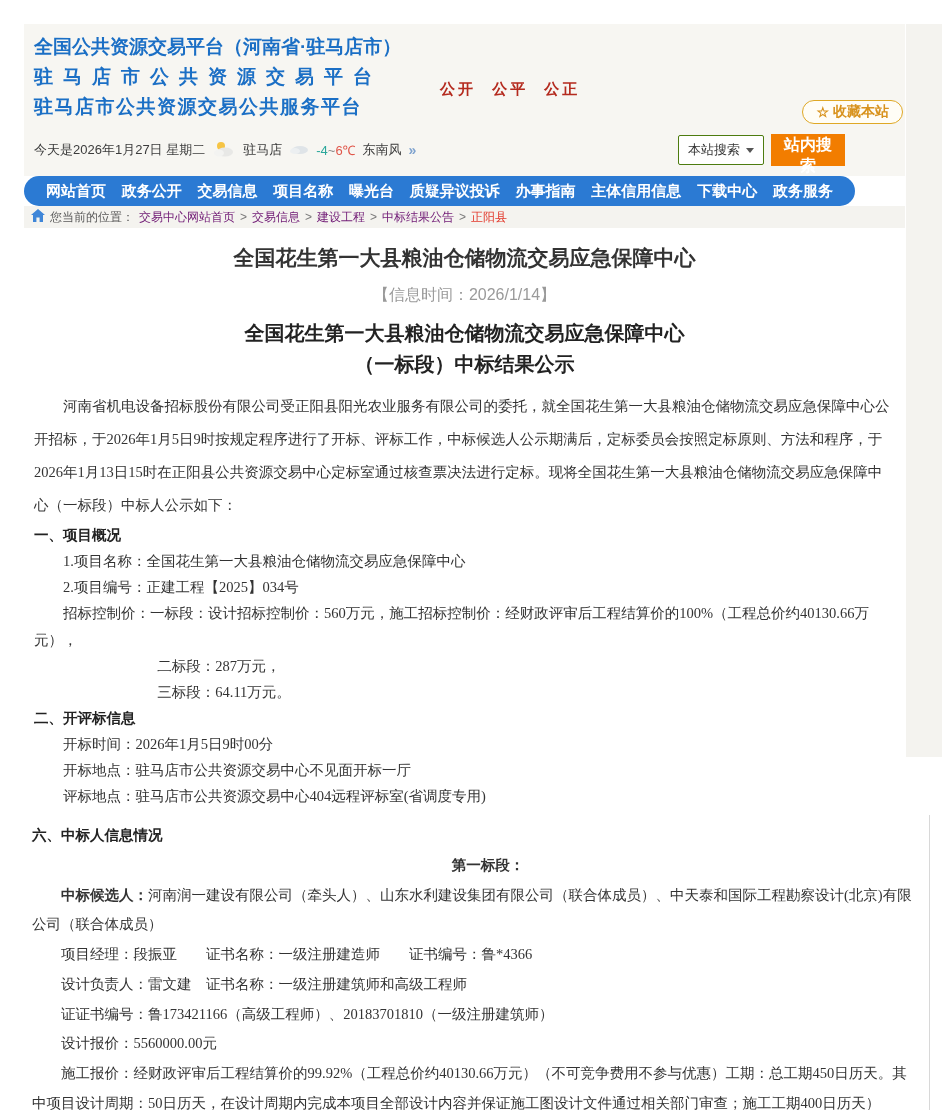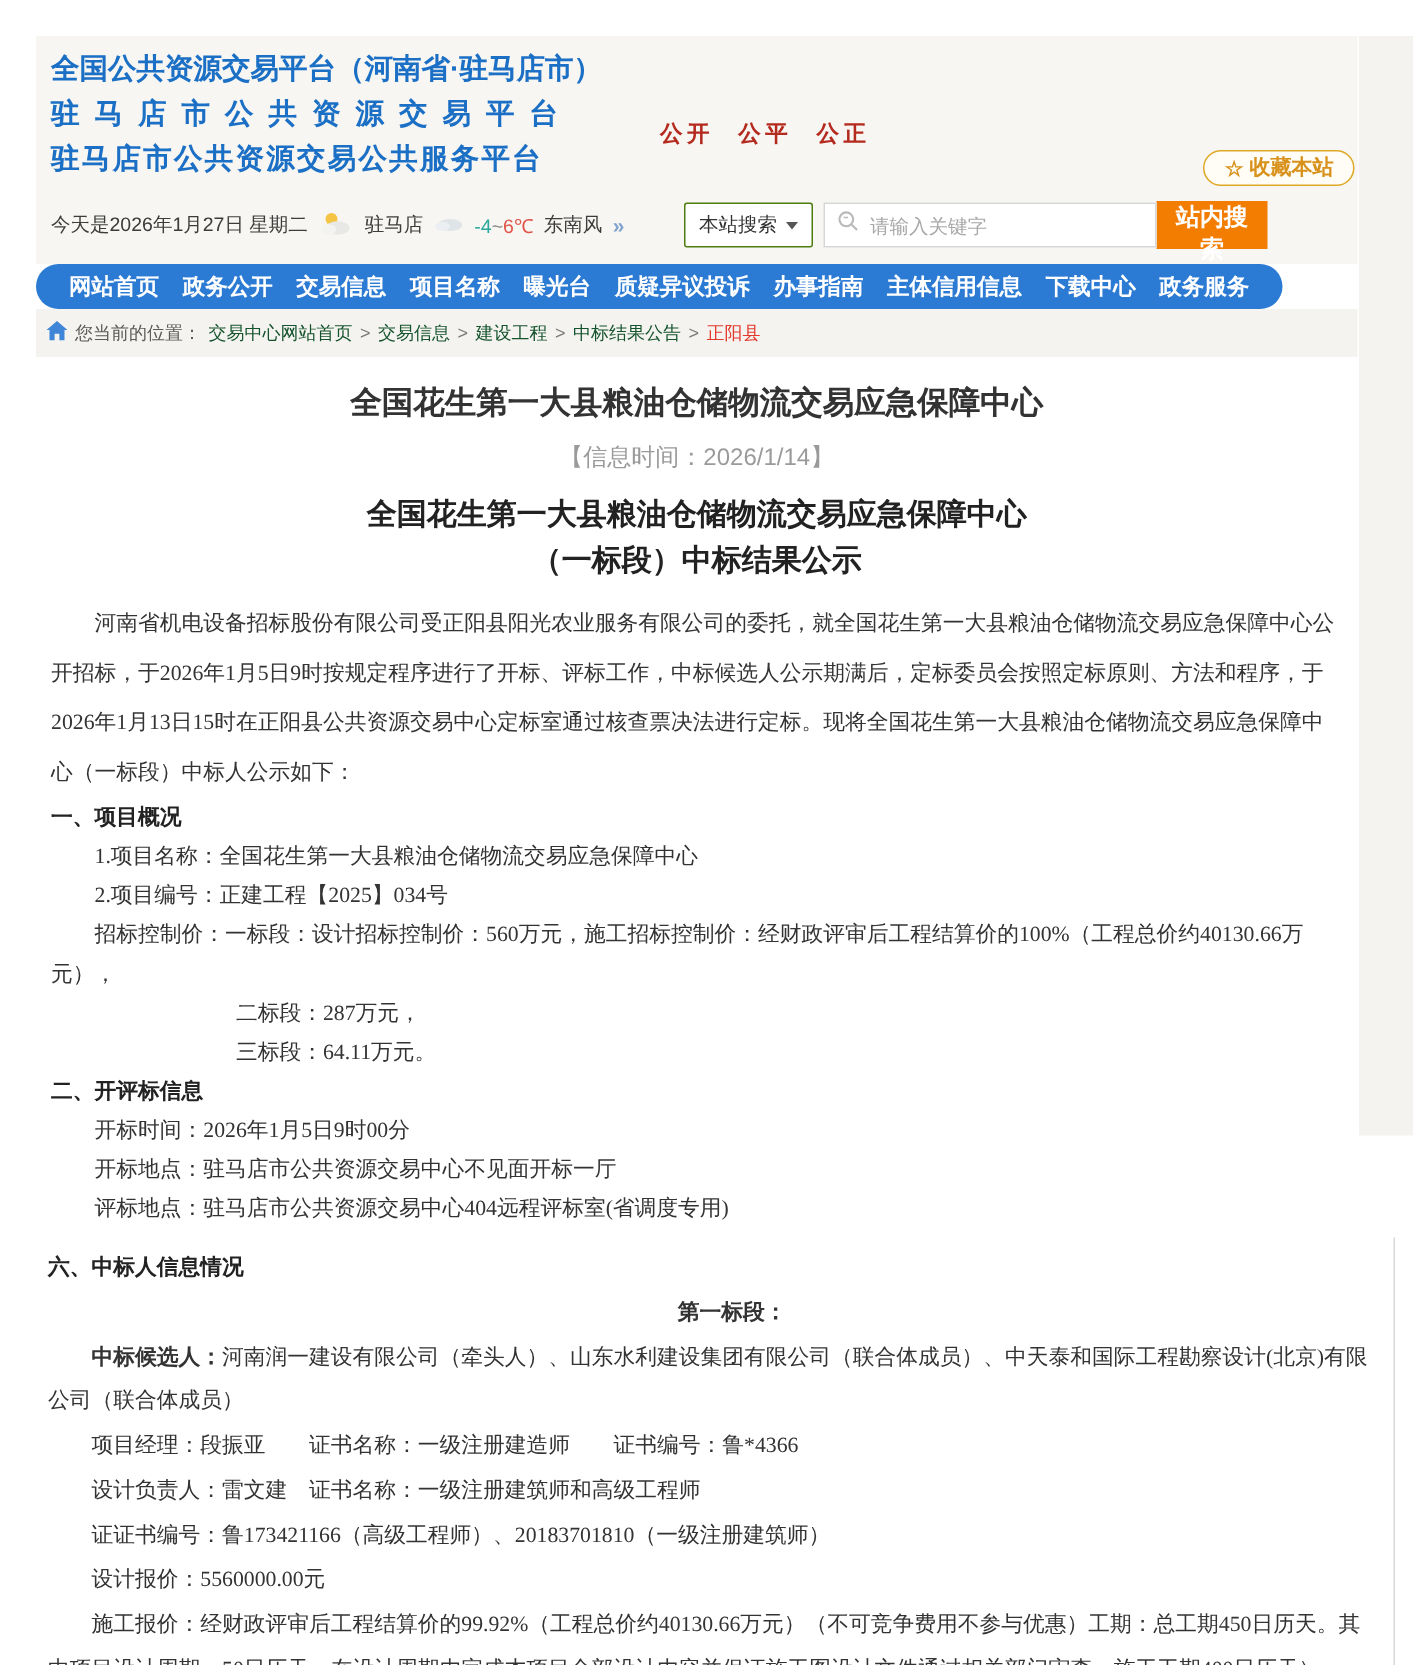--- a/index.html
+++ b/index.html
@@ -34,22 +34,22 @@
   .search-box { position:relative; width:222px; height:30px; box-sizing:border-box; border:1px solid #d6d6d6; background:#fff; display:flex; align-items:center; padding-left:8px; }
   .search-box input { border:none; outline:none; flex:1; font-size:13px; color:#333; background:transparent; padding-left:7px; font-family:"Liberation Sans",sans-serif; }
   .search-box input::placeholder { color:#a8a8a8; }
   .search-btn { width:74px; height:32px; background:#f27d00; color:#fff; font-size:16px; font-weight:bold; border:none; cursor:pointer; font-family:"Liberation Sans",sans-serif; }
 
   
   .nav { margin-left:24px; width:831px; height:30px; background:#2b7ad3; display:flex; align-items:center; justify-content:space-between; padding:0 22px; box-sizing:border-box;border-radius:15px; }
   .nav-item { color:#fff; font-size:15px; font-weight:bold; text-decoration:none; white-space:nowrap; cursor:pointer; }
 
   
-  .breadcrumb { margin-left:24px; width:881px; height:32px; box-sizing:border-box; display:flex; align-items:center; gap:5px; padding-left:7px; background:#f4f3ef; font-size:12px; color:#595959; white-space:nowrap; }
-  .crumb { color:#14532d; cursor:pointer; }
+  .breadcrumb { margin-left:24px; width:881px; height:22px; box-sizing:border-box; display:flex; align-items:center; gap:5px; padding-left:7px; background:#f4f3ef; font-size:12px; color:#595959; white-space:nowrap; }
+  .crumb { color:#701a75; cursor:pointer; }
   .crumb-sep { color:#7a7a7a; }
   .crumb-current { color:#e23a2d; cursor:pointer; }
 
   
   .content-upper { margin-left:24px; width:881px; box-sizing:border-box; background:#fff; padding:2px 10px 6px; }
   .page-title { text-align:center; font-size:21px; color:#333; font-weight:600; margin:14px 0 0; }
   .info-time { text-align:center; font-size:16px; color:#9a9a9a; margin:13px 0 8px; }
   .doc-title { text-align:center; font-family:"Liberation Serif","DejaVu Serif",serif; font-weight:bold; font-size:20px; color:#222; line-height:1.55; margin:12px 0 10px; }
   .article { font-family:"Liberation Serif","DejaVu Serif",serif; font-size:14.5px; color:#333; }
   .article p { margin:0; line-height:1.8; }
@@ -104,30 +104,20 @@
       <span>
         <span class="temp-low">-4</span><span class="temp-tilde">~</span><span class="temp-high">6℃</span>
       </span>
       <span>东南风</span>
       <span class="more-arrow">»</span>
     </div>
     <div class="info-right">
       <div class="scope-select">
         <span>本站搜索</span>
         <span class="chevron-down"></span>
-      </div>
-      <div class="search-box">
-        <span class="wicon">
-          <svg width="15" height="15" viewBox="0 0 15 15">
-              <circle cx="6.2" cy="6.2" r="4.6" fill="none" stroke="#b9b9b9" stroke-width="1.4"></circle>
-              <line x1="9.8" y1="9.8" x2="13.4" y2="13.4" stroke="#b9b9b9" stroke-width="1.4"></line>
-              <line x1="4.4" y1="5" x2="7.4" y2="5" stroke="#b9b9b9" stroke-width="1"></line>
-            </svg>
-        </span>
-        <input type="text" placeholder="请输入关键字" style="">
       </div>
       <button class="search-btn">站内搜索</button>
     </div>
   </div>
 </div>
 
 <div class="nav">
   <a class="nav-item">网站首页</a>
   <a class="nav-item">政务公开</a>
   <a class="nav-item">交易信息</a>

